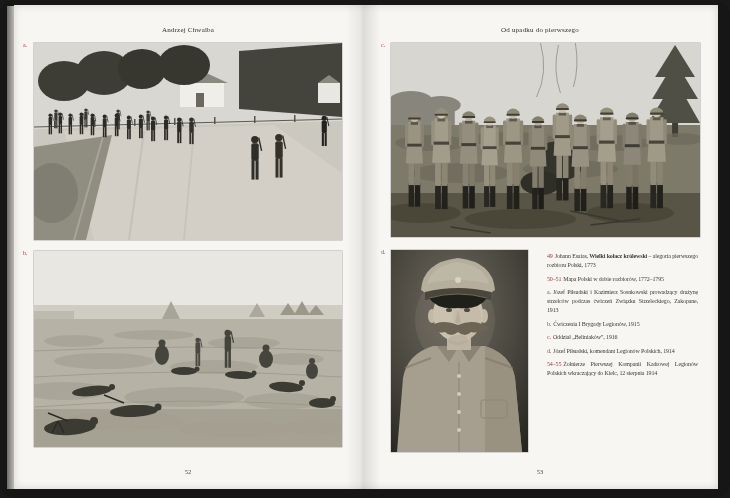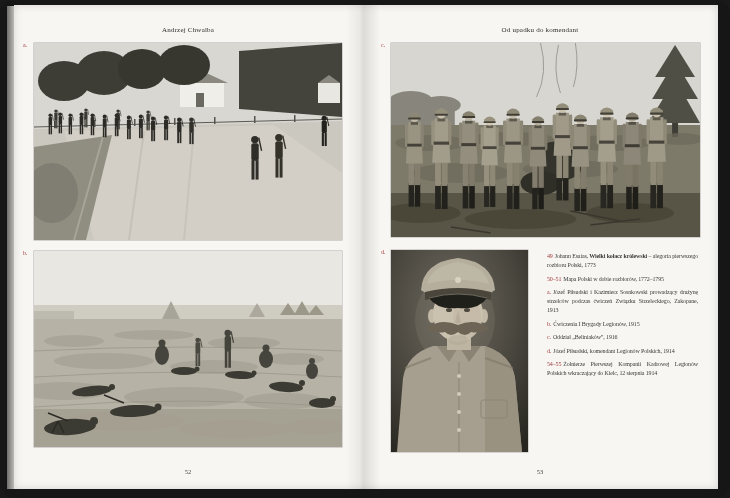--- a/index.html
+++ b/index.html
@@ -202,21 +202,21 @@
           <use href="#sym-soldier" x="186" y="78" width="15.4" height="40" color="#45443c"></use>
           <use href="#sym-soldier" x="158" y="86" width="11.5" height="30" color="#4a4941"></use>
         </g>
       </svg>
     </figure>
 
     <div class="folio">52</div>
   </div>
 
   <div class="page page-right">
-    <div class="running-head">Od upadku do komendant</div>
+    <div class="running-head">Od upadku do pierwszego</div>
 
     <span class="photo-label" style="left:19px;top:37px">c.</span>
     <figure class="photo" style="left:29px;top:38px;width:309px;height:194px;margin:0">
       <svg viewBox="0 0 310 194" preserveAspectRatio="none">
         <rect width="310" height="194" fill="#7e7a6a"></rect>
         <rect width="310" height="82" fill="#d7d6d1"></rect>
         <g stroke="#908d83" fill="none" opacity=".8">
           <path d="M150,0 q8,30 -4,54"></path>
             <path d="M168,2 q-6,26 2,48"></path>
             <path d="M185,0 q4,24 -2,44"></path>

